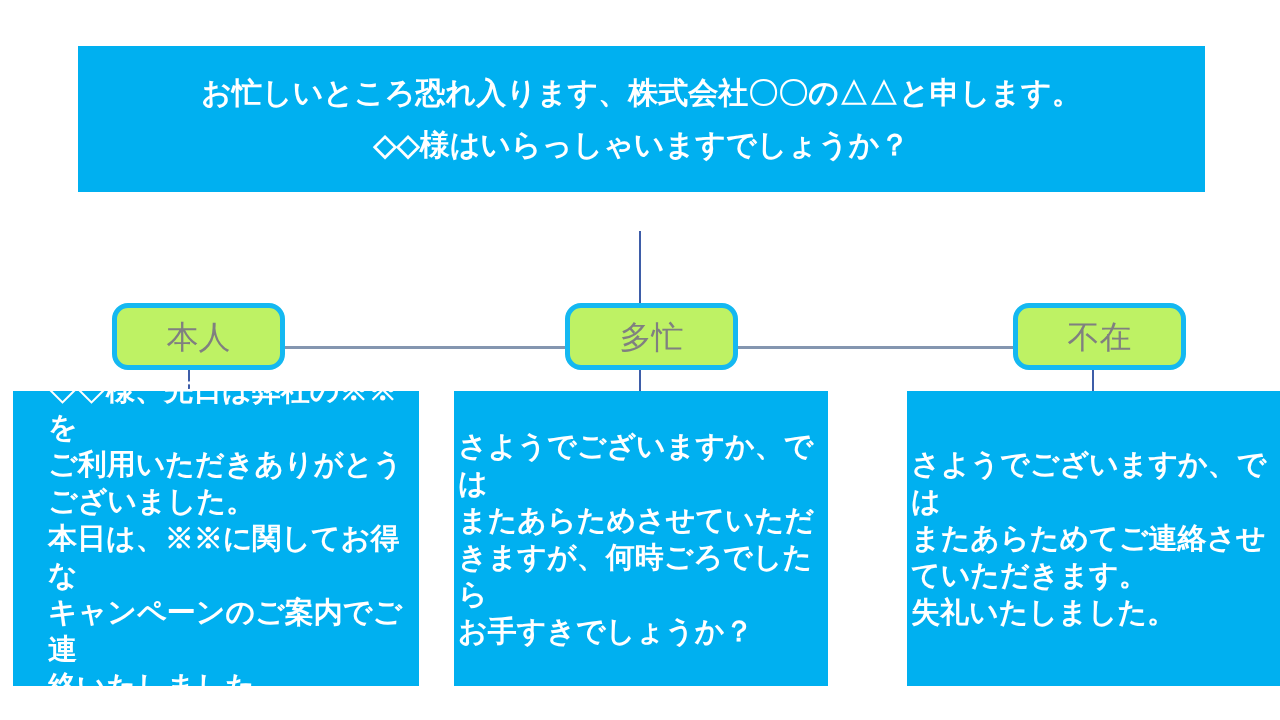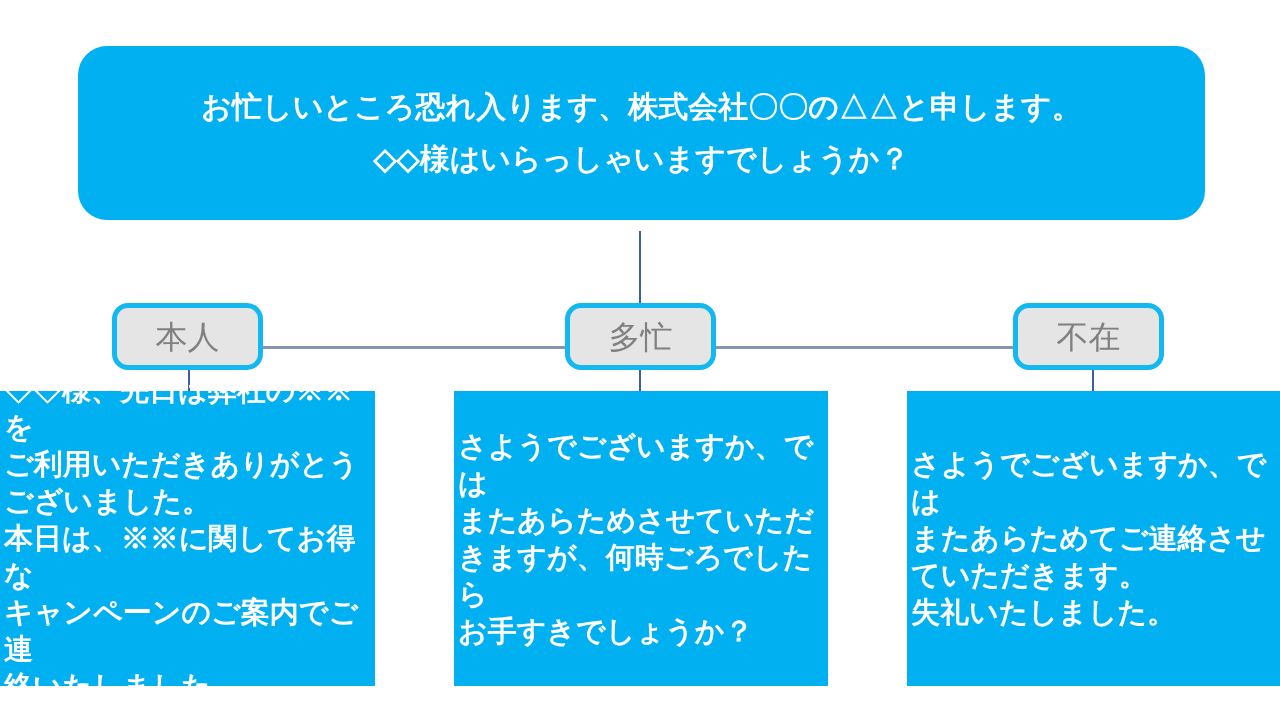--- a/index.html
+++ b/index.html
@@ -9,39 +9,39 @@
     height: 720px;
     background: #ffffff;
     overflow: hidden;
     font-family: "Liberation Sans", sans-serif;
   }
 
   
   .opening-box {
     position: absolute;
     left: 78px; top: 46px;
-    width: 1127px; height: 174px;
+    width: 1127px; height: 146px;
     background: var(--box-fill, #00B0F0);
-    display: flex; align-items: center; justify-content: center; border-radius: 29px;
+    display: flex; align-items: center; justify-content: center;
   }
   .opening-text {
     color: var(--text-on-fill, #FFFFFF);
     font-size: 30px;
     font-weight: bold;
     line-height: 52px;
     text-align: center;
     white-space: pre-line;
   }
 
   
   .branch-box {
     position: absolute;
-    width: 151px; height: 67px;
+    width: 173px; height: 67px;
     box-sizing: border-box;
-    background: #e5e5e5;
+    background: #bef264;
     border: 5px solid var(--branch-border, #14B8F1);
     border-radius: 16px;
     display: flex; align-items: center; justify-content: center;
   }
   .branch-label {
     color: var(--branch-text, #808080);
     font-size: 32px;
     line-height: 1;
   }
   #b-self   { left: 112px;  top: 303px; }
@@ -59,21 +59,21 @@
   #c-v2  { left: 639px;  top: 370px; height: 21px; }
   #c-v3  { left: 1092px; top: 370px; height: 21px; }
 
   
   .resp-box {
     position: absolute;
     top: 391px; height: 295px;
     background: var(--box-fill, #00B0F0);
     display: flex; align-items: center;
   }
-  #r-self   { left: 0;     width: 375px; }
+  #r-self   { left: 13px;     width: 375px; padding-left: 31px; }
   #r-busy   { left: 454px; width: 374px; }
   #r-absent { left: 907px; width: 373px; }
   .resp-text {
     color: var(--text-on-fill, #FFFFFF);
     font-size: 29px;
     font-weight: bold;
     line-height: 37px;
     white-space: pre-line;
     padding: 0 2px 0 4px;
   }

